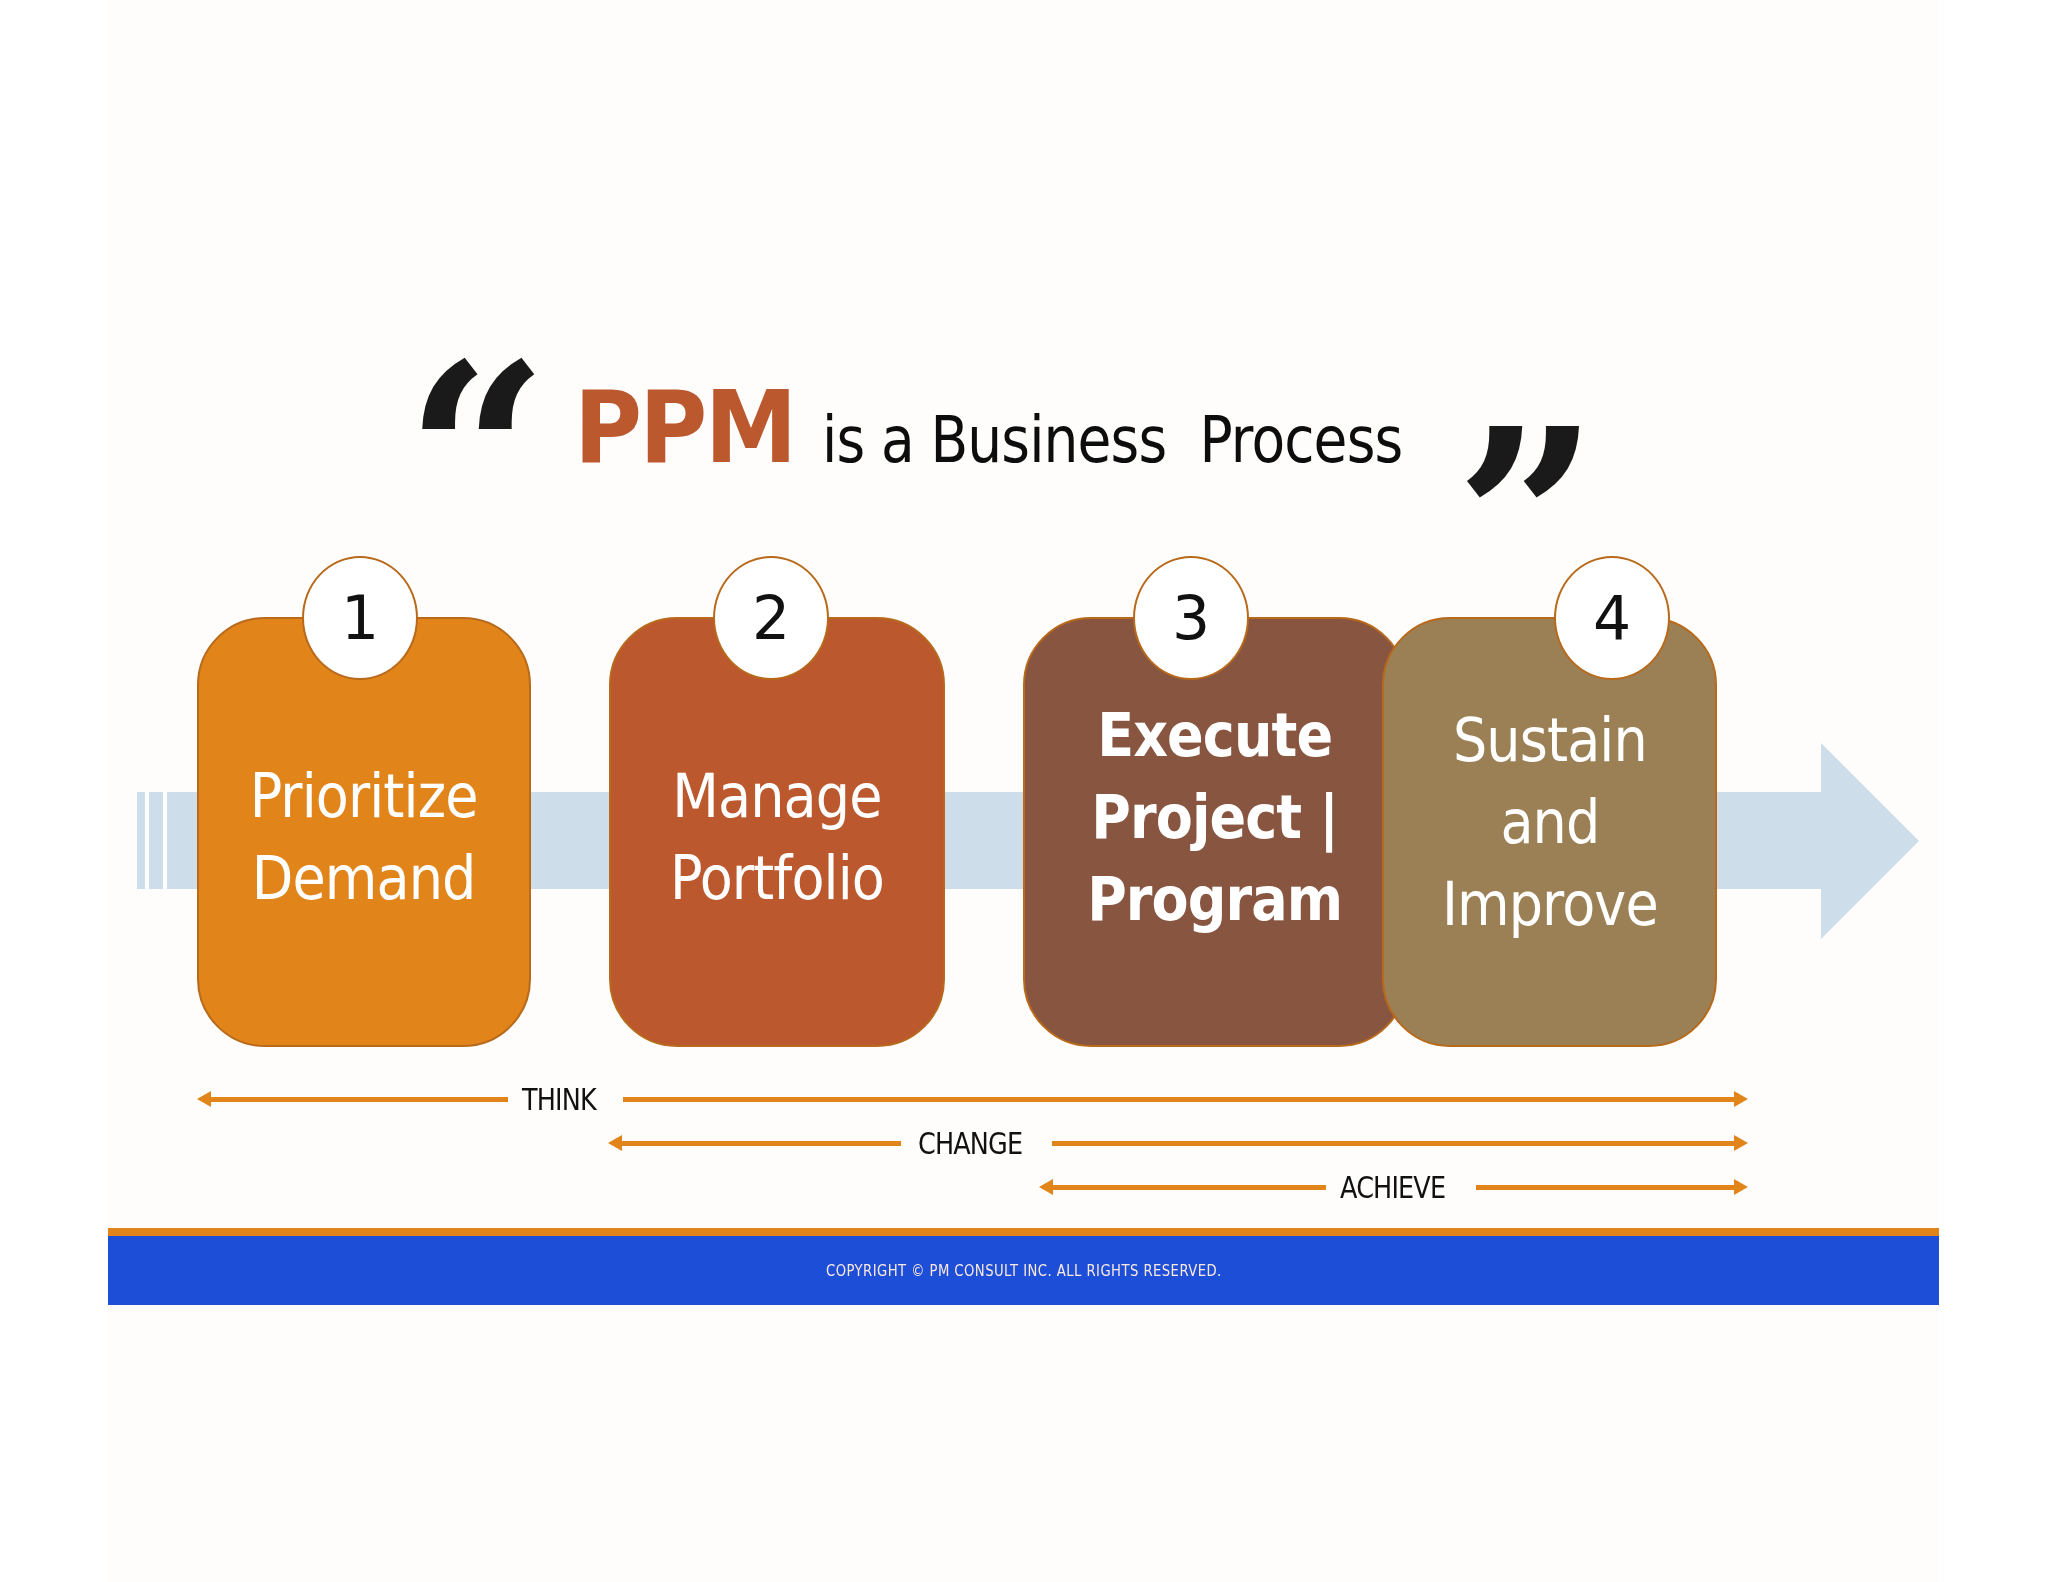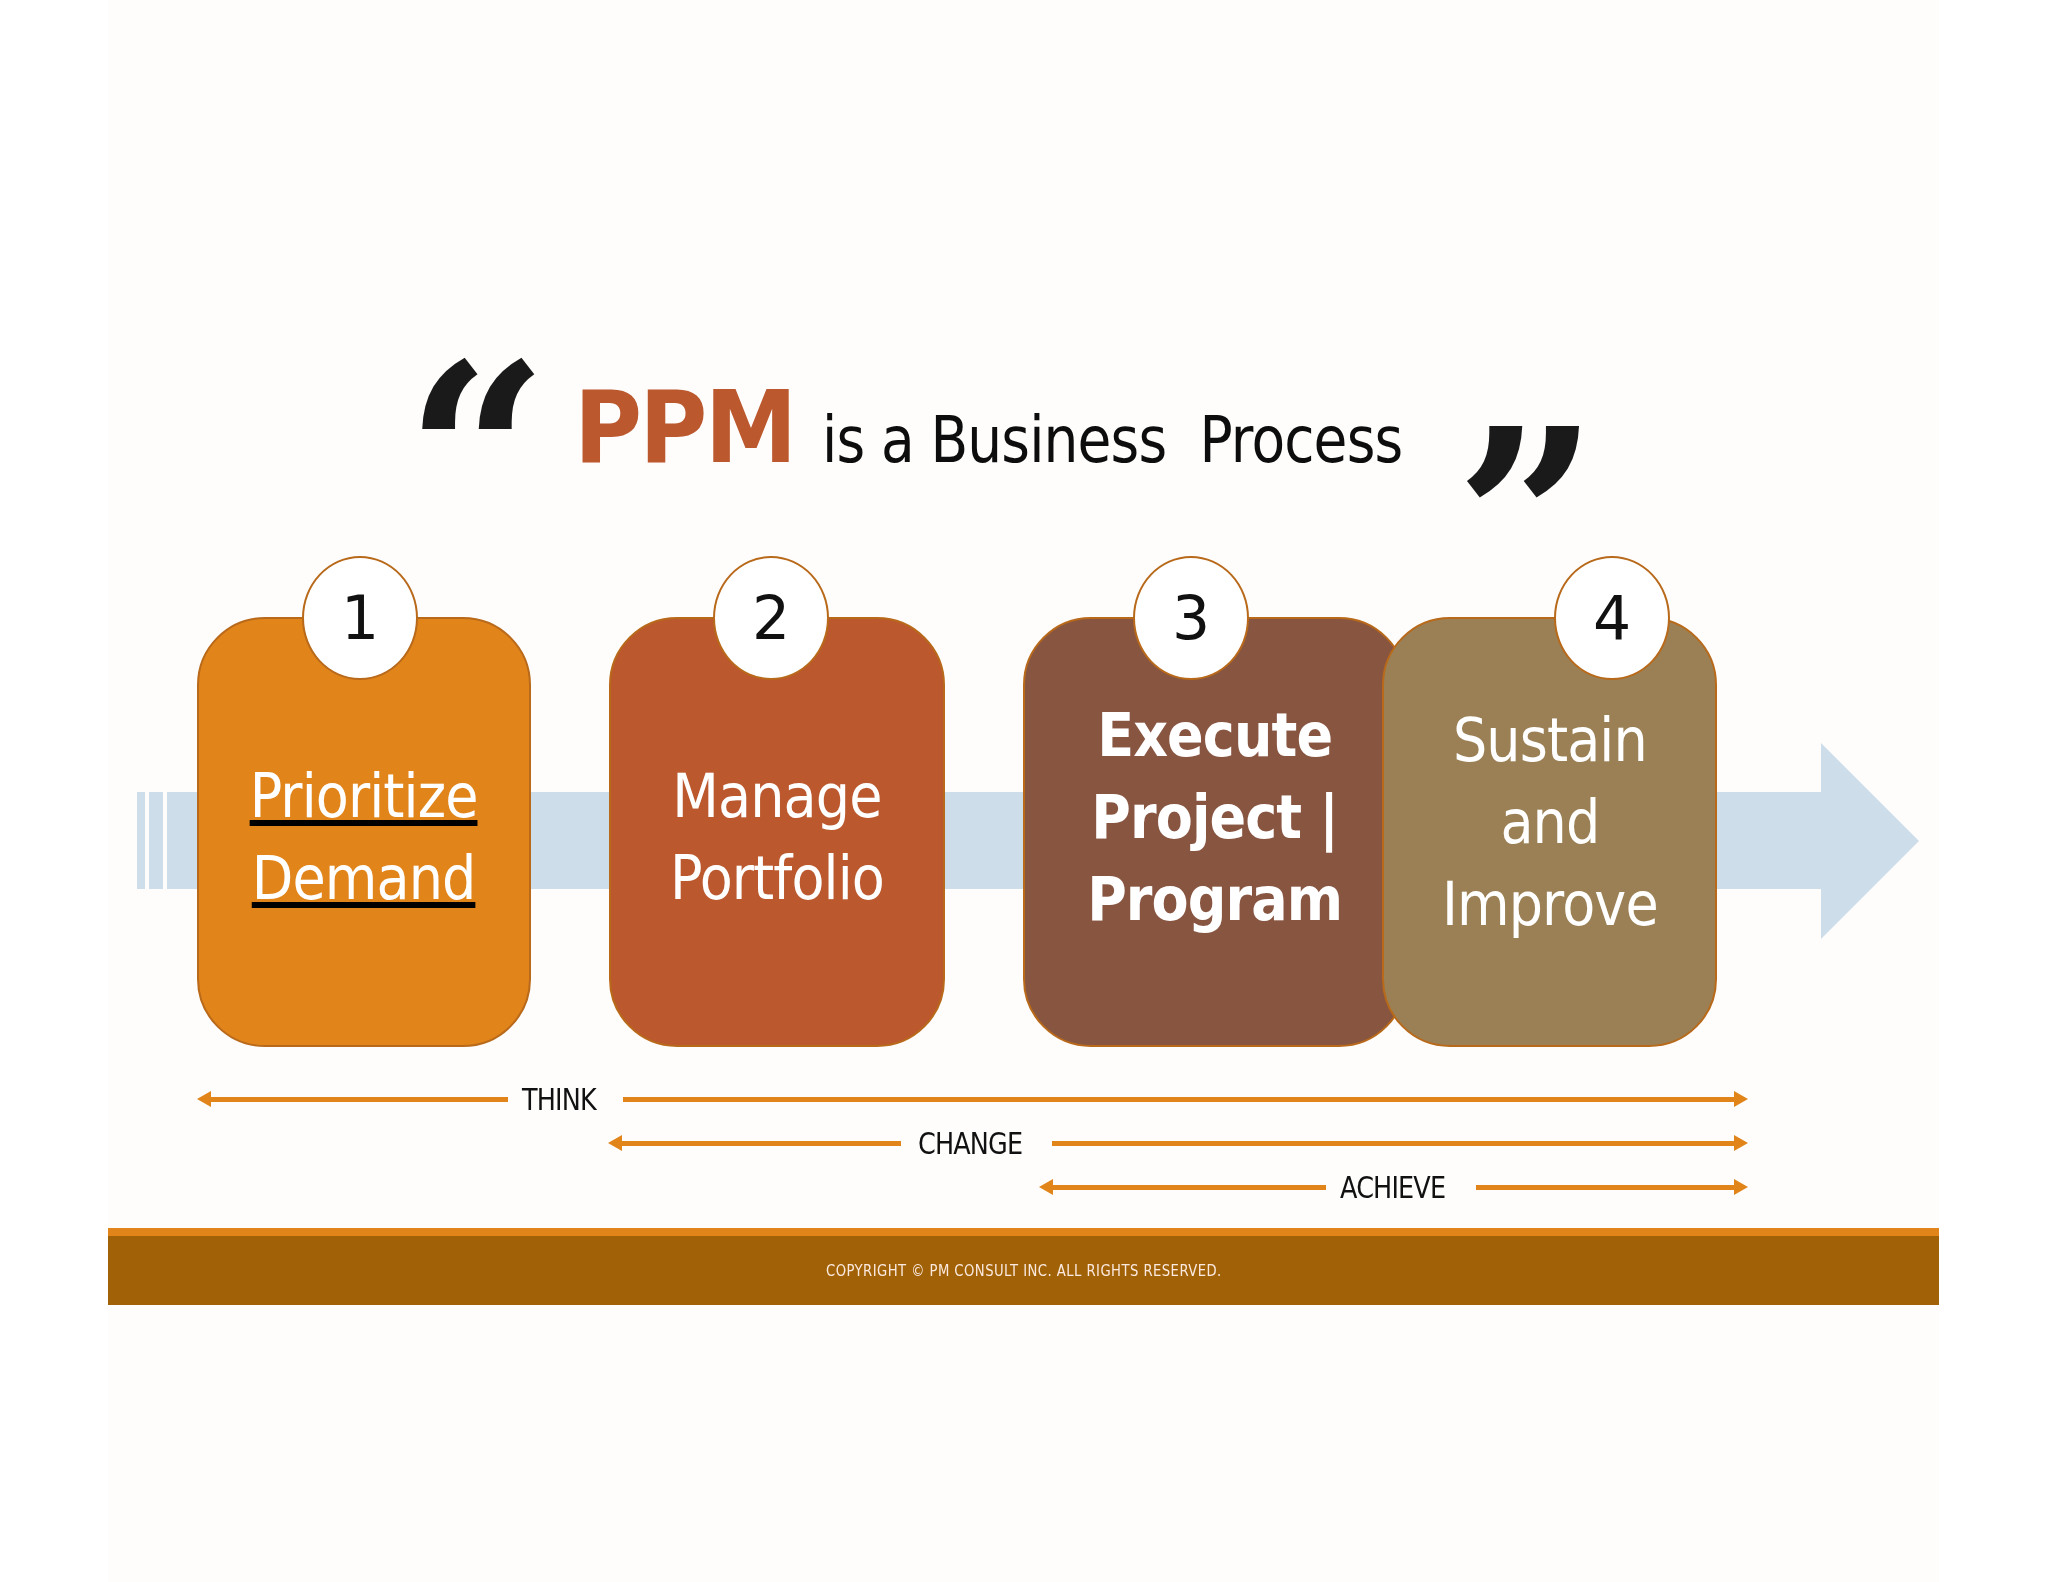--- a/index.html
+++ b/index.html
@@ -79,21 +79,21 @@
   }
   .tl-label {
     position: absolute; font-family: "DejaVu Sans", sans-serif;
     font-size: 30px; color: #111111; line-height: 1; letter-spacing: -1px;
     transform: scaleX(0.85); transform-origin: left top;
   }
 
   
   .footer-stripe { position: absolute; left: 108px; top: 1228px; width: 1831px; height: 9px; background: #e1841a; }
   .footer-bar {
-    position: absolute; left: 108px; top: 1236px; width: 1831px; height: 69px; background: #a16207;
+    position: absolute; left: 108px; top: 1236px; width: 1831px; height: 69px; background: #1d4ed8;
     display: flex; align-items: center; justify-content: center;
   }
   .footer-text {
     color: #fbe9df; font-family: "DejaVu Sans", sans-serif; font-size: 15px;
     letter-spacing: 0.5px; transform: scaleX(0.88);
   }
 </style>
 </head>
 <body>
 
@@ -104,21 +104,21 @@
 <div class="title-rest">is a Business  Process</div>
 <div class="quote-close">”</div>
 
 <div>
   <div class="band-stripe" style="left:137px;width:8px;"></div>
   <div class="band-stripe" style="left:149px;width:14px;"></div>
   <div class="band-main"></div>
   <div class="band-head"></div>
 </div>
 
-<div class="card" style="left:197px;width:334px;background:#e1841a;text-decoration:underline;">
+<div class="card" style="left:197px;width:334px;background:#e1841a;">
   <div class="card-label">
     <div>Prioritize</div>
     <div>Demand</div>
   </div>
 </div>
 <div class="badge" style="left:360px;">1</div>
 
 <div class="card" style="left:609px;width:336px;background:#bb582d;justify-content:center;">
   <div class="card-label">
     <div>Manage</div>

